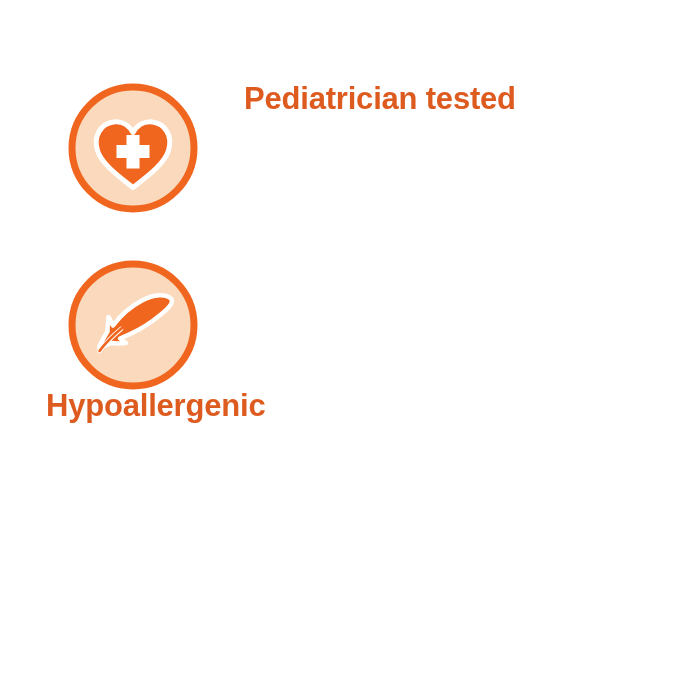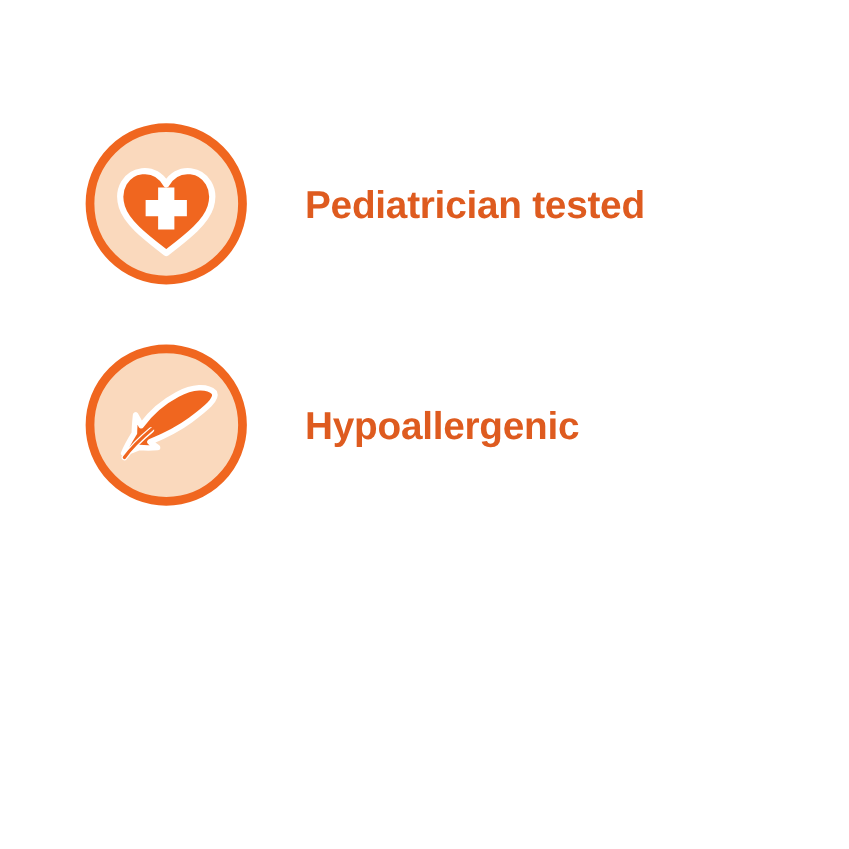--- a/index.html
+++ b/index.html
@@ -22,26 +22,25 @@
     height: 679px;
     background: #ffffff;
   }
 
   .benefit-row {
     position: absolute;
     left: 0;
     width: 679px;
     height: 160px;
     display: flex;
-    align-items: center;
   }
 
   
   .benefit-row.row-0 { top: 83px; }
-  .benefit-row.row-1 { top: 260px; }
+  .benefit-row.row-1 { top: 260px; flex-direction: column; }
   .benefit-row.row-2 { top: 437px; }
 
   .badge {
     position: relative;
     width: 130px;
     height: 130px;
     margin-left: 68px;
     flex: 0 0 auto;
   }
   .badge svg {

